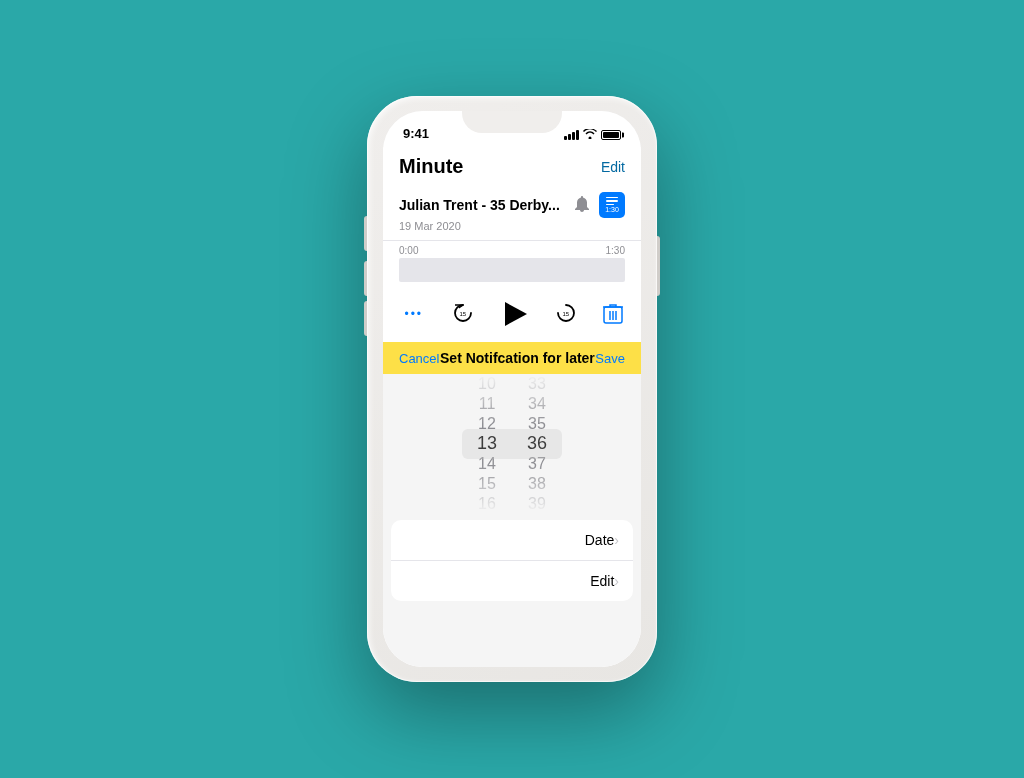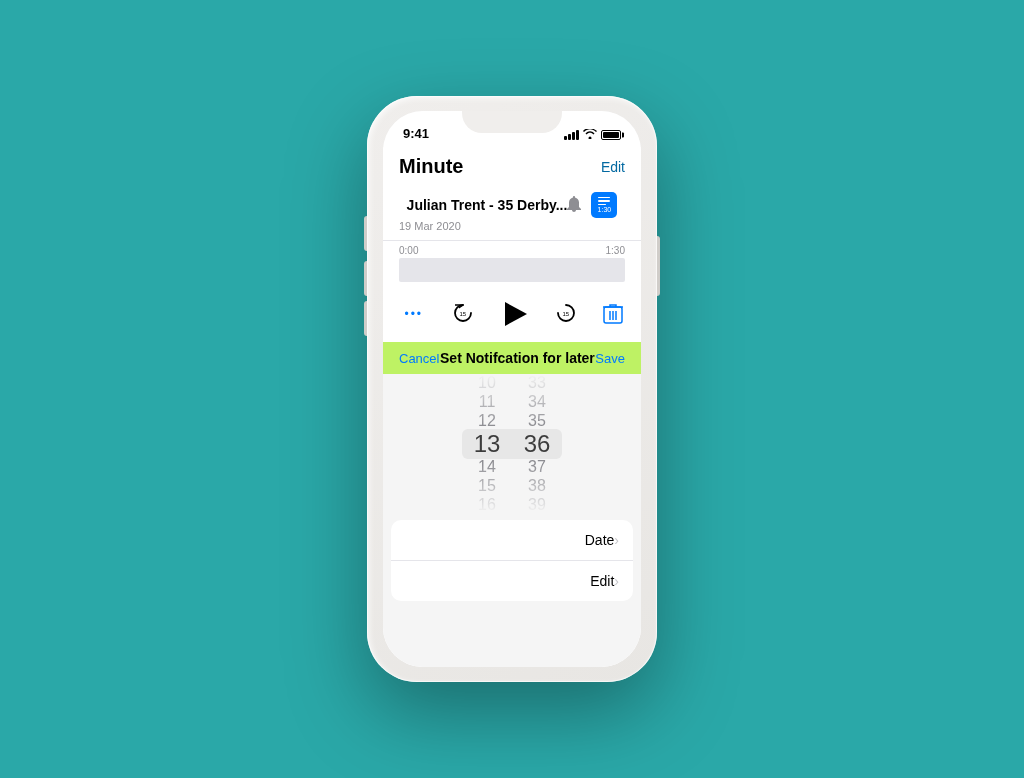--- a/index.html
+++ b/index.html
@@ -178,21 +178,21 @@
     }
 
     .recording-item {
       padding: 8px 16px;
       border-bottom: 0.5px solid #e5e5ea;
     }
 
     .recording-title-row {
       display: flex;
       align-items: center;
-      justify-content: center;
+      justify-content: space-between;
     }
 
     .recording-title {
       font-size: 14px;
       font-weight: 600;
       color: #000;
     }
 
     .recording-icons {
       display: flex;
@@ -310,21 +310,21 @@
       flex: 1;
       display: flex;
       flex-direction: column;
     }
 
     .notif-header {
       display: flex;
       align-items: center;
       justify-content: space-between;
       padding: 8px 16px;
-      background: #bef264;
+      background: #fde047;
     }
 
     .notif-cancel {
       font-size: 13px;
       color: #007aff;
     }
 
     .notif-title {
       font-size: 14px;
       font-weight: 600;
@@ -396,21 +396,21 @@
       display: flex;
       align-items: center;
       justify-content: center;
       font-size: 16px;
       color: #8e8e93;
       width: 100%;
     }
 
     .picker-item.selected {
       color: #000;
-      font-size: 24px;
+      font-size: 18px;
       font-weight: 400;
     }
 
     
     .settings-rows {
       background: white;
       margin: 6px 8px;
       border-radius: 10px;
       overflow: hidden;
     }

